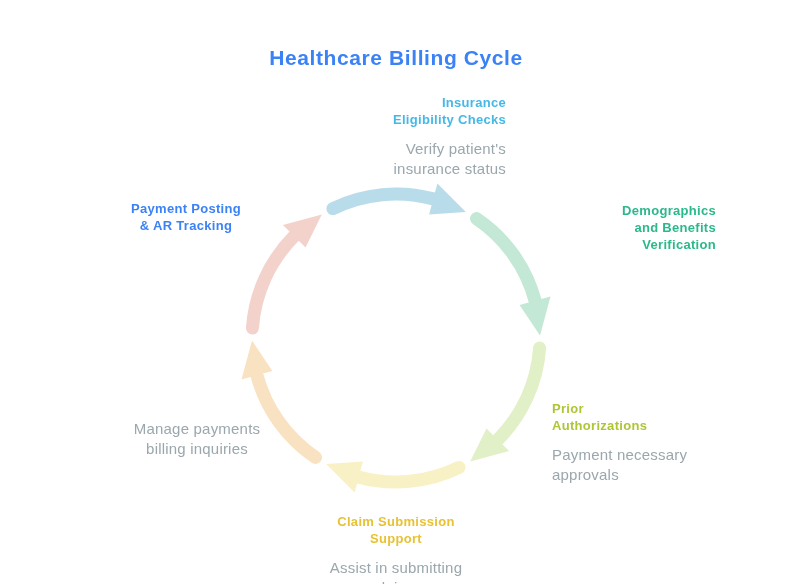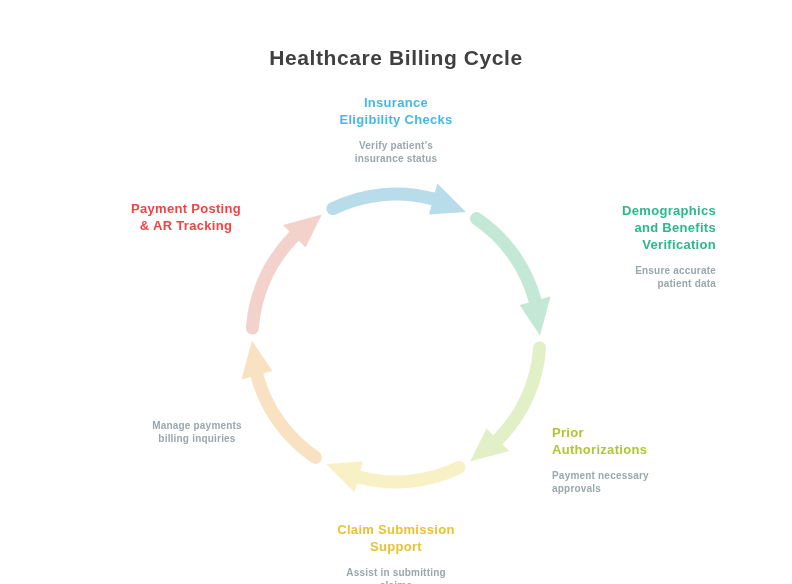--- a/index.html
+++ b/index.html
@@ -37,40 +37,40 @@
   }
   .stage-label {
     font-size: 13px;
     font-weight: bold;
     line-height: 1.32;
     letter-spacing: 0.3px;
     white-space: pre-line;
   }
   .stage-desc {
     margin-top: 11px;
-    font-size: 10px;
-    font-weight: bold;
+    font-size: 15px;
+    font-weight: normal;
     line-height: 1.3;
     letter-spacing: 0.2px;
     color: #9aa7ac;
     white-space: pre-line;
   }
-  .stage-0 { left: 286px; top: 94px;  width: 220px; text-align: center; }
+  .stage-0 { left: 286px; top: 94px;  width: 220px; text-align: right; }
   .stage-1 { left: 556px; top: 202px; width: 160px; text-align: right; }
-  .stage-2 { left: 552px; top: 424px; width: 170px; text-align: left; }
+  .stage-2 { left: 552px; top: 400px; width: 170px; text-align: left; }
   .stage-3 { left: 276px; top: 513px; width: 240px; text-align: center; }
   .stage-4 { left: 112px; top: 408px; width: 170px; text-align: center; }
   .stage-5 { left: 96px;  top: 200px; width: 180px; text-align: center; }
 </style>
 </head>
 <body>
 
 <div class="canvas">
 
-  <div class="page-title" style="color: #404040;">Healthcare Billing Cycle</div>
+  <div class="page-title" style="color: #3b82f6;">Healthcare Billing Cycle</div>
 
   <svg id="cycle-svg" width="792" height="584" viewBox="0 0 792 584">
       <path d="M 332.9 208.6 A 144 144 0 0 1 433.3 198.9" fill="none" stroke="#b9dcea" stroke-width="13" stroke-linecap="round"></path>
       <polygon points="437.4,183.5 429.1,214.4 465.8,212.1" fill="#b9dcea"></polygon>
       <path d="M 476.5 218.6 A 144 144 0 0 1 535.1 300.7" fill="none" stroke="#c3e8d5" stroke-width="13" stroke-linecap="round"></path>
       <polygon points="550.5,296.6 519.6,304.9 540.0,335.5" fill="#c3e8d5"></polygon>
       <path d="M 539.6 348.0 A 144 144 0 0 1 497.8 439.8" fill="none" stroke="#e1f0c6" stroke-width="13" stroke-linecap="round"></path>
       <polygon points="509.1,451.1 486.5,428.5 470.2,461.4" fill="#e1f0c6"></polygon>
       <path d="M 459.1 467.4 A 144 144 0 0 1 358.7 477.1" fill="none" stroke="#f9f1c6" stroke-width="13" stroke-linecap="round"></path>
       <polygon points="354.6,492.5 362.9,461.6 326.2,463.9" fill="#f9f1c6"></polygon>
@@ -84,41 +84,39 @@
     <div class="stage-label" style="color: rgb(69, 184, 232);">Insurance
 Eligibility Checks</div>
     <div class="stage-desc" style="color: rgb(154, 167, 172);">Verify patient's
 insurance status</div>
   </div>
 
   <div class="stage stage-1">
     <div class="stage-label" style="color: rgb(43, 184, 139);">Demographics
 and Benefits
 Verification</div>
-    <div class="stage-desc" style="color: rgb(154, 167, 172);">Ensure accurate
-patient data</div>
   </div>
 
   <div class="stage stage-2">
     <div class="stage-label" style="color: rgb(174, 198, 54);">Prior
 Authorizations</div>
     <div class="stage-desc" style="color: rgb(154, 167, 172);">Payment necessary
 approvals</div>
   </div>
 
   <div class="stage stage-3">
-    <div class="stage-label" style="color: rgb(232, 194, 51); margin-top: 8px;">Claim Submission
+    <div class="stage-label" style="color: rgb(232, 194, 51);">Claim Submission
 Support</div>
     <div class="stage-desc" style="color: rgb(154, 167, 172);">Assist in submitting
 claims</div>
   </div>
 
   <div class="stage stage-4">
     <div class="stage-desc" style="color: rgb(154, 167, 172);">Manage payments
 billing inquiries</div>
   </div>
 
   <div class="stage stage-5">
-    <div class="stage-label" style="color: #ef4444;">Payment Posting
+    <div class="stage-label" style="color: #3b82f6;">Payment Posting
 &amp; AR Tracking</div>
   </div>
 
 </div>
 
 </body></html>

